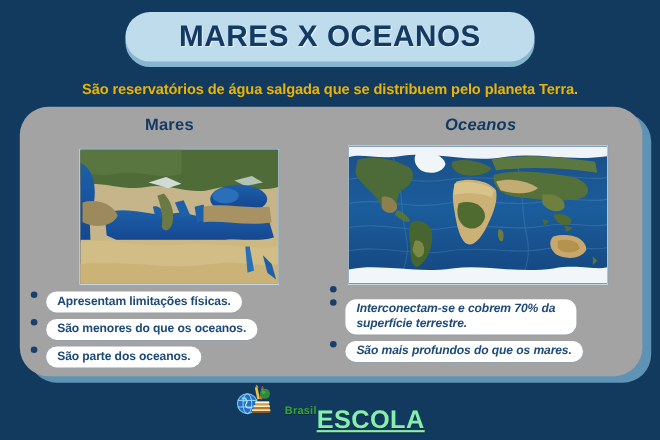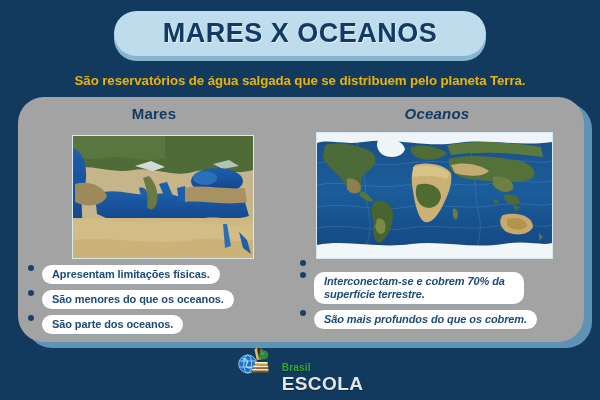--- a/index.html
+++ b/index.html
@@ -175,35 +175,36 @@
   .logo {
     position: absolute;
     left: 50%;
     transform: translateX(-50%);
     bottom: 7px;
     display: flex;
     align-items: center;
     gap: 5px;
   }
   .logo-mark { width: 40px; height: 32px; display: block; }
-  .logo-words { display: flex; flex-direction: column; line-height: 1; margin-top: 32px; }
+  .logo-words { display: flex; flex-direction: row; line-height: 1; margin-top: 32px; }
   .logo-brasil {
     color: #36a935;
     font-size: 10px;
     font-weight: bold;
     letter-spacing: 0.2px;
     text-shadow: 0 1px 0 rgba(0,0,0,0.35);
   }
   .logo-escola {
-    color: #e5e5e5;
-    font-size: 19px;
+    color: #86efac;
+    font-size: 23px;
     font-weight: bold;
     letter-spacing: 0.4px;
     margin-top: 1px;
     text-shadow: 0 1px 0 rgba(0,0,0,0.35);
+    text-decoration: underline;
   }
 </style>
 </head>
 <body>
 
 <div id="infographic">
 
   <div class="title-wrap">
     <div class="title-shadow"></div>
     <div class="title-pill">
@@ -343,21 +344,21 @@
       <div class="bullets bullets-right">
         <div class="bullet-row">
           <span class="bullet-dot"></span>
         </div>
         <div class="bullet-row">
           <span class="bullet-dot"></span>
           <span class="bullet-pill two-line" style="max-width:190px">Interconectam-se e cobrem 70% da superfície terrestre.</span>
         </div>
         <div class="bullet-row">
           <span class="bullet-dot"></span>
-          <span class="bullet-pill">São mais profundos do que os cobrem.</span>
+          <span class="bullet-pill">São mais profundos do que os mares.</span>
         </div>
       </div>
     </div>
 
   </div>
 
   <div class="logo">
     <svg class="logo-mark" viewBox="0 0 40 32" aria-hidden="true">
 
       <rect x="19" y="3" width="2.4" height="11" fill="#e8c54a" transform="rotate(-12 20 9)"></rect>

